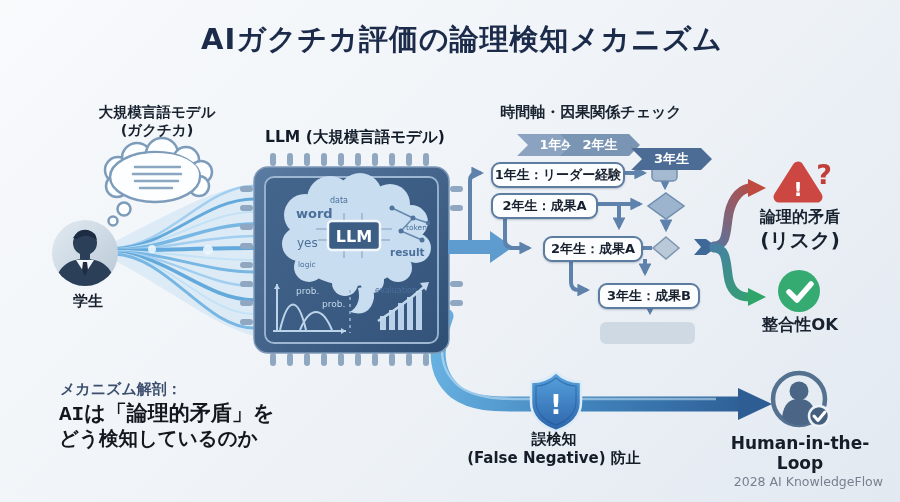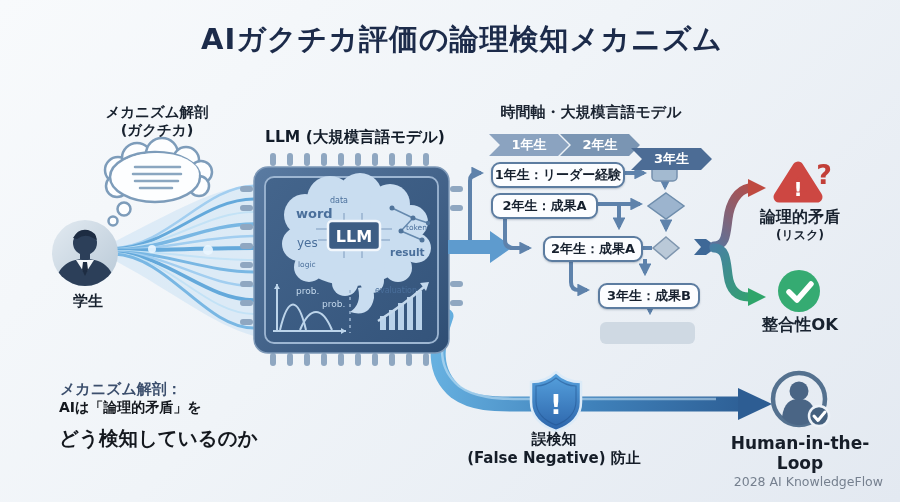--- a/index.html
+++ b/index.html
@@ -25,24 +25,24 @@
     font-size:13px;font-weight:700;
     clip-path:polygon(0 0,calc(100% - 11px) 0,100% 50%,calc(100% - 11px) 100%,0 100%,11px 50%);
   }
   .fbox{
     display:flex;align-items:center;justify-content:center;
     background:#fcfdff;border:2px solid #5c7ca0;border-radius:9px;
     font-size:13px;font-weight:700;color:#16202e;
     box-shadow:0 1px 2px rgba(40,60,90,.28);
   }
   .risk-l1{left:740px;top:207px;width:120px;font-size:16px;}
-  .risk-l2{left:740px;top:227px;width:120px;font-size:12px;}
+  .risk-l2{left:740px;top:227px;width:120px;font-size:20px;}
   .ok-l{left:740px;top:314px;width:120px;font-size:16.5px;}
   .note1{left:60px;top:380px;font-size:15px;font-weight:700;color:#3c4f6d;}
-  .note2{left:59px;top:399px;font-size:14px;font-weight:800;color:#14181e;}
+  .note2{left:59px;top:399px;font-size:21px;font-weight:800;color:#14181e;font-family:Liberation Mono, monospace;}
   .note3{left:59px;top:425px;font-size:19.5px;font-weight:700;color:#14181e;}
   .prev1{left:454px;top:430px;width:200px;font-size:15px;color:#151d28;}
   .prev2{left:454px;top:449px;width:200px;font-size:15px;color:#151d28;}
   .hitl-l{left:708px;top:433px;width:184px;font-size:17px;color:#161d28;}
   .credit{right:17px;top:474px;font-size:12.5px;color:#76808f;font-weight:400;}
   svg{position:absolute;left:0;top:0;}
   svg text{font-family:"DejaVu Sans","Liberation Sans",sans-serif;}
 </style>
 </head>
 <body>
@@ -310,29 +310,29 @@
         <path d="M54,290 C56,266 69,259 85,259 C101,259 114,266 116,290 Z" fill="#2c3f59"></path>
         <polygon points="76,260 85,274 94,260" fill="#f4f7fa"></polygon>
         <polygon points="83,262 87,262 88,270 85,276 82,270" fill="#1d2c42"></polygon>
       </g>
     </g>
   </svg>
 
   <div class="abs title">AIガクチカ評価の論理検知メカニズム</div>
 
   <div class="abs es-label ctr lbl">
-    <div>メカニズム解剖</div>
+    <div>大規模言語モデル</div>
     <div>(ガクチカ)</div>
   </div>
   <div class="abs llm-heading ctr lbl">LLM (大規模言語モデル)</div>
 
   <div class="abs student-label ctr lbl">学生</div>
 
-  <div class="abs tl-heading ctr lbl">時間軸・大規模言語モデル</div>
-  <div class="abs chev" style="left: 489px; width: 80px; background: rgb(139, 163, 192);">1年生</div>
+  <div class="abs tl-heading ctr lbl">時間軸・因果関係チェック</div>
+  <div class="abs chev" style="left: 517px; width: 80px; background: rgb(139, 163, 192);">1年生</div>
   <div class="abs chev" style="left: 560px; width: 80px; background: rgb(122, 149, 179);">2年生</div>
   <div class="abs chev" style="left: 631px; width: 81px; background: rgb(76, 108, 149); margin-top: 14px;">3年生</div>
 
   <div class="abs fbox" style="left:491px;top:162px;width:130px;height:22px;">1年生：リーダー経験</div>
   <div class="abs fbox" style="left:491px;top:193px;width:103px;height:22px;">2年生：成果A</div>
   <div class="abs fbox" style="left:543px;top:236px;width:96px;height:22px;">2年生：成果A</div>
   <div class="abs fbox" style="left:598px;top:283px;width:98px;height:22px;">3年生：成果B</div>
 
   <div class="abs risk-l1 ctr lbl">論理的矛盾</div>
   <div class="abs risk-l2 ctr lbl">(リスク)</div>

